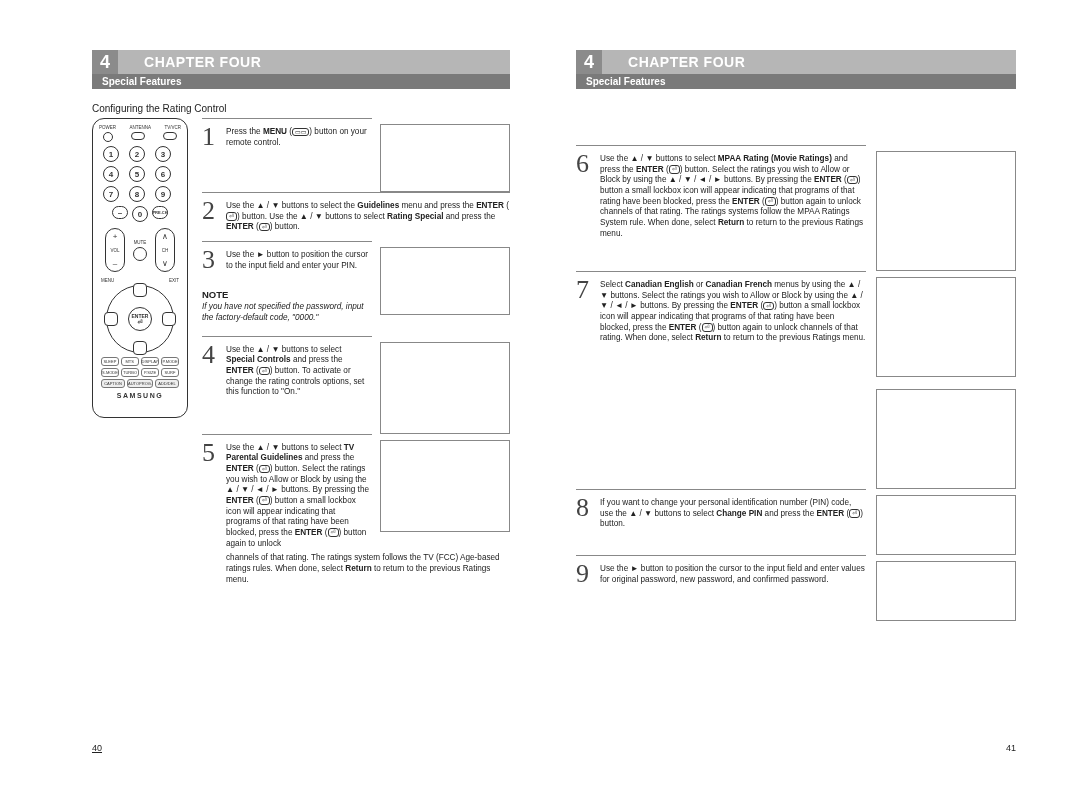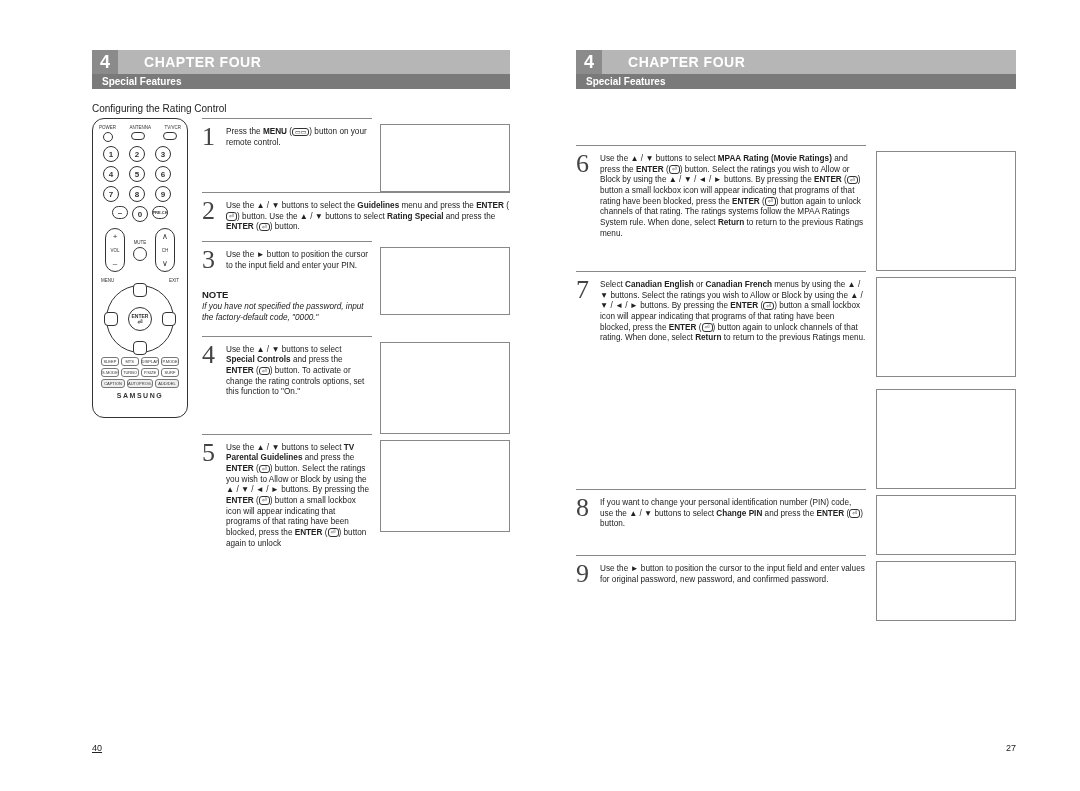--- a/index.html
+++ b/index.html
@@ -323,20 +323,21 @@
           <div class="screenshot-box"></div>
         </div>
 
         <div class="step-row">
           <div class="step" style="padding-bottom:4px">
             <div class="num">5</div>
             <div class="txt">Use the ▲ / ▼ buttons to select <b>TV Parental Guidelines</b> and press the <b>ENTER</b> (<span class="icon-pill">⏎</span>) button. Select the ratings you wish to Allow or Block by using the ▲ / ▼ / ◄ / ► buttons. By pressing the <b>ENTER</b> (<span class="icon-pill">⏎</span>) button a small lockbox icon will appear indicating that programs of that rating have been blocked, press the <b>ENTER</b> (<span class="icon-pill">⏎</span>) button again to unlock</div>
           </div>
           <div class="screenshot-box"></div>
         </div>
+        <div class="full-width-cont">channels of that rating. The ratings system follows the TV (FCC) Age-based ratings rules.  When done, select <b>Return</b> to return to the previous Ratings menu.</div>
       </div>
     </div>
 
     <div class="pagenum">40</div>
   </div>
 
   <div class="page page-right">
     <div class="chapter-bar">
       <div class="chapter-num">4</div>
       <div class="chapter-title">CHAPTER FOUR</div>
@@ -373,16 +374,16 @@
     </div>
 
     <div class="step-row" style="grid-template-columns:1fr 140px">
       <div class="step">
         <div class="num">9</div>
         <div class="txt">Use the ► button to position the cursor to the input field and enter values for original password, new password, and confirmed password.</div>
       </div>
       <div class="screenshot-box" style="height:60px"></div>
     </div>
 
-    <div class="pagenum">27</div>
+    <div class="pagenum">41</div>
   </div>
 
 </div>
 
 </body></html>

